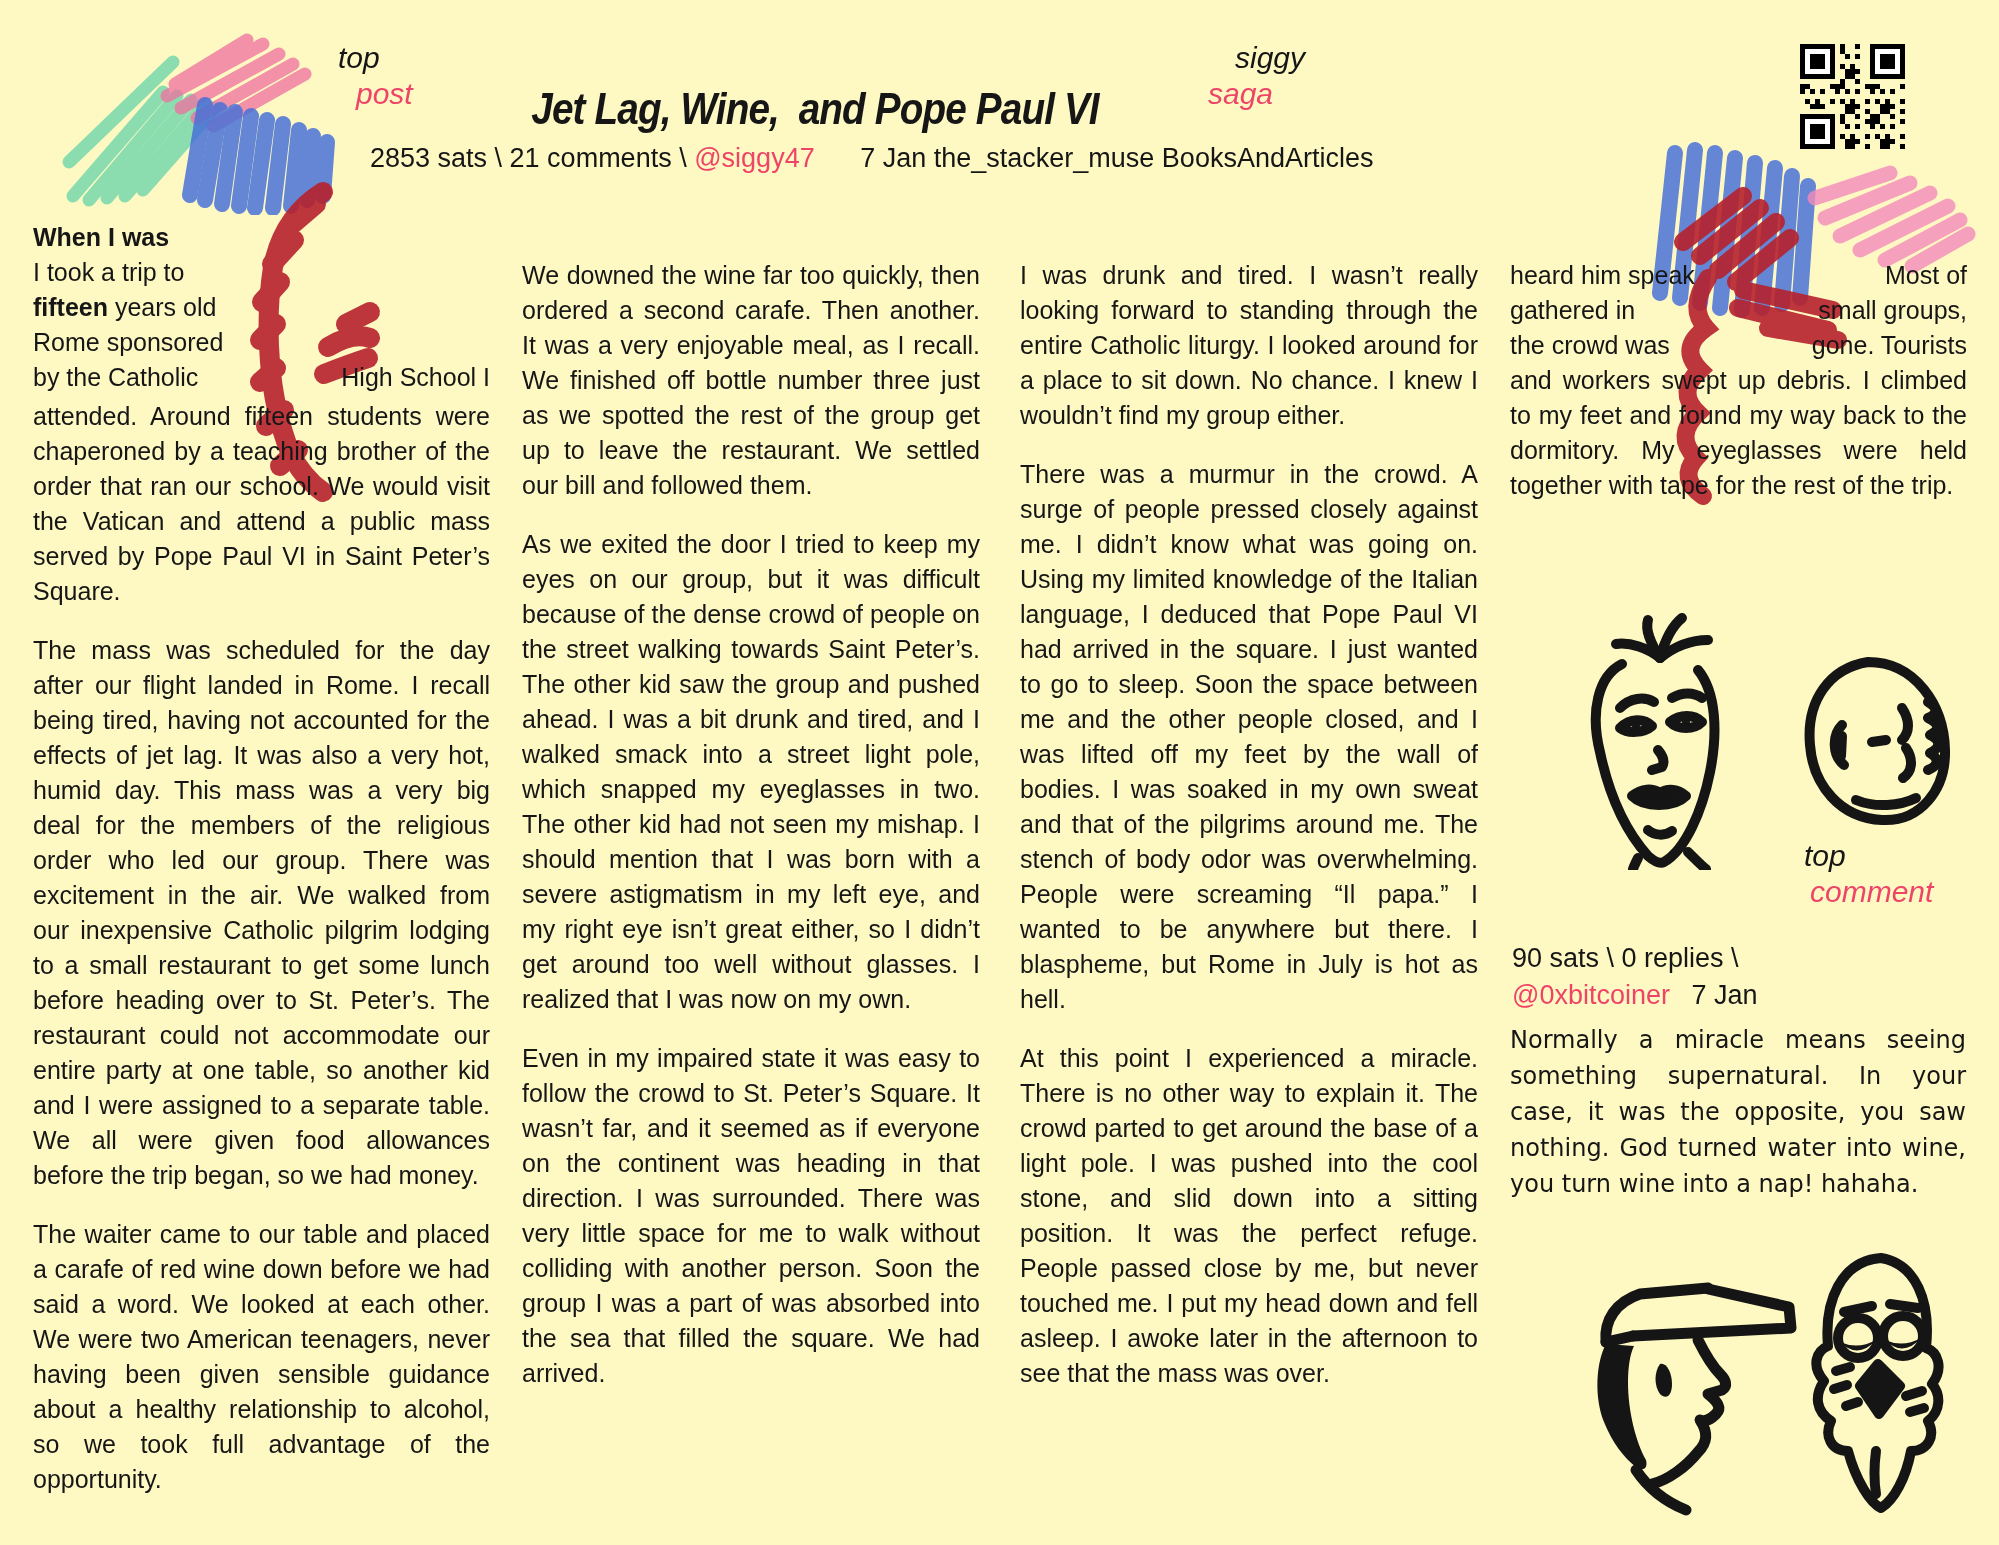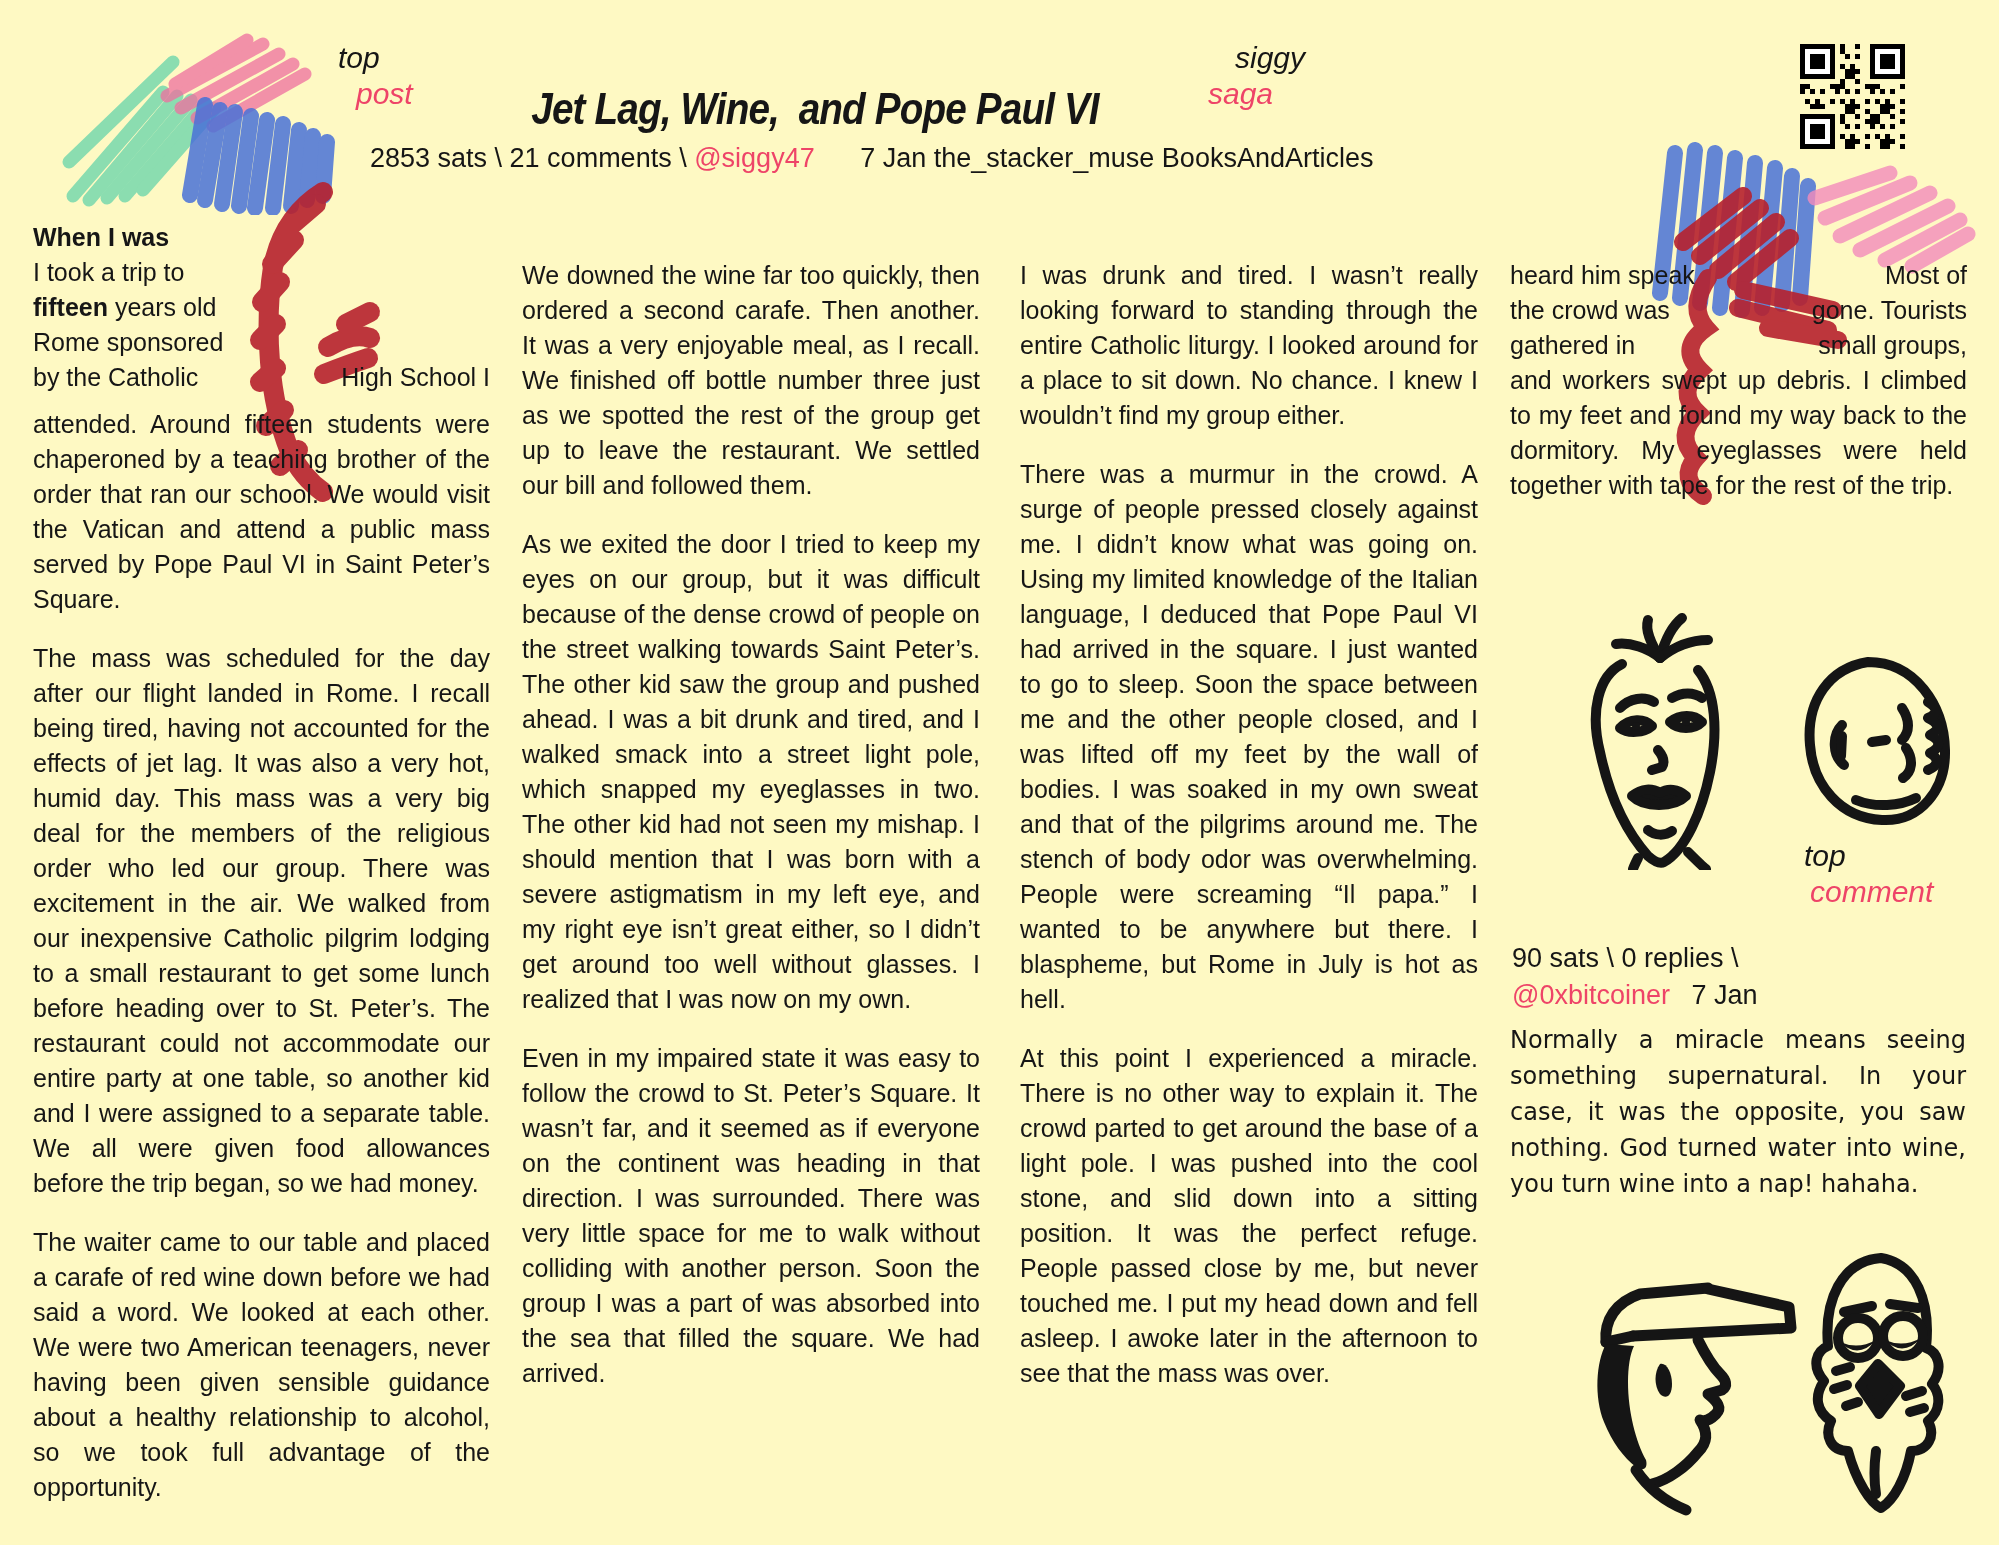--- a/index.html
+++ b/index.html
@@ -231,21 +231,21 @@
         <path d="M48 206 L32 220"></path>
         <path d="M56 248 L38 264"></path>
       <path d="M70 288 L52 304"></path>
       <path d="M100 185 Q125 170 142 176"></path>
         <path d="M96 212 Q122 202 140 196"></path>
       <path d="M118 162 L142 150"></path>
     </g>
   </svg>
 
   <div class="col" style="left:33px;top:220px">
-    <p style="margin-bottom:12px">
+    <p style="margin-bottom:4px">
       <span class="pline b">When I was</span>
       <span class="pline">I took a trip to</span>
       <span class="pline"><span class="b">fifteen</span><span> years old</span></span>
       <span class="pline">Rome sponsored</span>
       <span class="gapline">
         <span>by the Catholic</span>
         <span class="r">High School I</span>
       </span>
     </p>
     <p class="cont">attended. Around fifteen students were chaperoned by a teaching brother of the order that ran our school. We would visit the Vatican and attend a public mass served by Pope Paul VI in Saint Peter’s Square.</p>
@@ -265,26 +265,26 @@
     <p>At this point I experienced a miracle. There is no other way to explain it. The crowd parted to get around the base of a light pole. I was pushed into the cool stone, and slid down into a sitting position. It was the perfect refuge. People passed close by me, but never touched me. I put my head down and fell asleep. I awoke later in the afternoon to see that the mass was over.</p>
   </div>
 
   <div class="col" style="left:1510px;top:258px">
     <p style="margin-bottom:0">
       <span class="gapline">
         <span>heard him speak</span>
         <span class="r">Most of</span>
       </span>
       <span class="gapline">
+        <span>gathered in</span>
+        <span class="r">small groups,</span>
+      </span>
+      <span class="gapline">
         <span>the crowd was</span>
         <span class="r">gone. Tourists</span>
-      </span>
-      <span class="gapline">
-        <span>gathered in</span>
-        <span class="r">small groups,</span>
       </span>
     </p>
     <p class="cont">and workers swept up debris. I climbed to my feet and found my way back to the dormitory. My eyeglasses were held together with tape for the rest of the trip.</p>
   </div>
 
   <svg class="abs z2" style="left:1560px;top:612px" width="205" height="258" viewBox="0 0 205 258" fill="none" stroke="#151515" stroke-width="10" stroke-linecap="round" stroke-linejoin="round">
     <path d="M100 46 C 90 30, 85 18, 88 8"></path>
     <path d="M100 46 C 105 28, 112 14, 122 6"></path>
     <path d="M100 46 C 115 34, 132 28, 148 28"></path>
     <path d="M100 46 C 88 36, 70 30, 56 32"></path>

